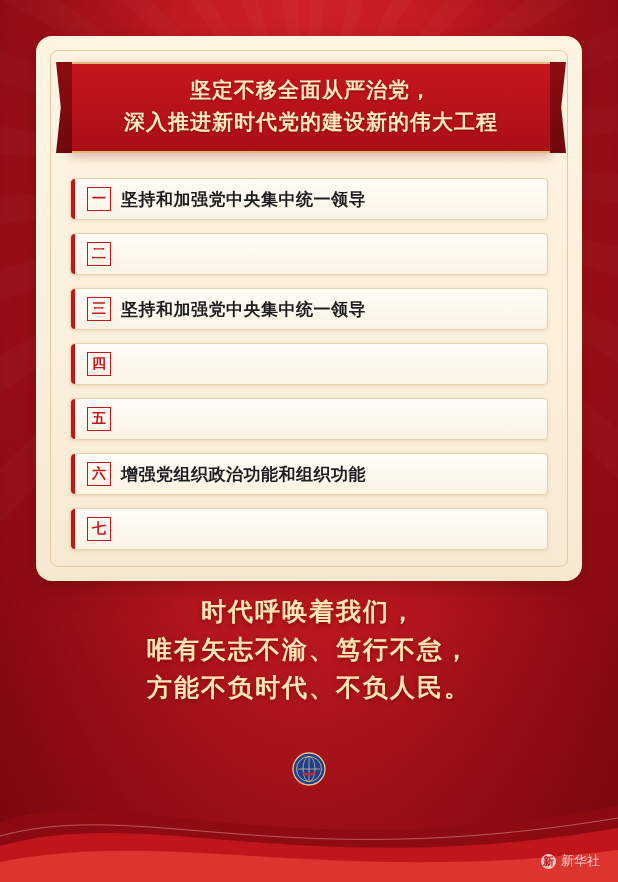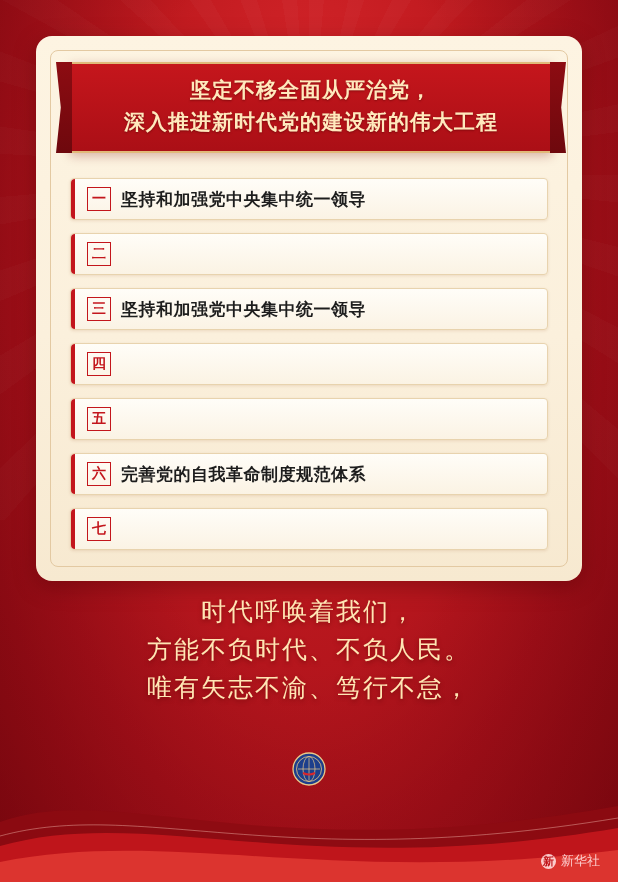--- a/index.html
+++ b/index.html
@@ -144,21 +144,21 @@
   .slogan {
     position: absolute;
     left: 0;
     right: 0;
     top: 592px;
     text-align: center;
   }
   .slogan-line {
     color: #ffe6b4;
     font-size: 25px;
-    font-weight: normal;
+    font-weight: bold;
     letter-spacing: 2px;
     line-height: 38px;
     text-shadow: 0 2px 4px rgba(90,0,0,.5);
   }
 
   
   .emblem {
     position: absolute;
     left: 50%;
     top: 752px;
@@ -219,32 +219,32 @@
         <span class="item-text">坚持和加强党中央集中统一领导</span>
       </div>
       <div class="item">
         <span class="num">四</span>
       </div>
       <div class="item">
         <span class="num">五</span>
       </div>
       <div class="item">
         <span class="num">六</span>
-        <span class="item-text">完善党的自我革命制度规范体系</span>
+        <span class="item-text">增强党组织政治功能和组织功能</span>
       </div>
       <div class="item">
         <span class="num">七</span>
       </div>
     </div>
   </div>
 
   <div class="slogan">
     <div class="slogan-line">时代呼唤着我们，</div>
+    <div class="slogan-line">唯有矢志不渝、笃行不怠，</div>
     <div class="slogan-line">方能不负时代、不负人民。</div>
-    <div class="slogan-line">唯有矢志不渝、笃行不怠，</div>
   </div>
 
   <div class="emblem">
     <svg viewBox="0 0 34 34" width="34" height="34" aria-hidden="true">
       <circle cx="17" cy="17" r="16" fill="#1d3f8c" stroke="#e9c98a" stroke-width="1.3"></circle>
       <circle cx="17" cy="17" r="12.5" fill="none" stroke="#e9c98a" stroke-width=".8"></circle>
       <path d="M6 17 h22 M17 5.5 v23" stroke="#e9c98a" stroke-width=".7"></path>
       <ellipse cx="17" cy="17" rx="6" ry="12.5" fill="none" stroke="#e9c98a" stroke-width=".7"></ellipse>
       <path d="M11 21 q6 3 12 0" fill="none" stroke="#d9262c" stroke-width="2"></path>
     </svg>

